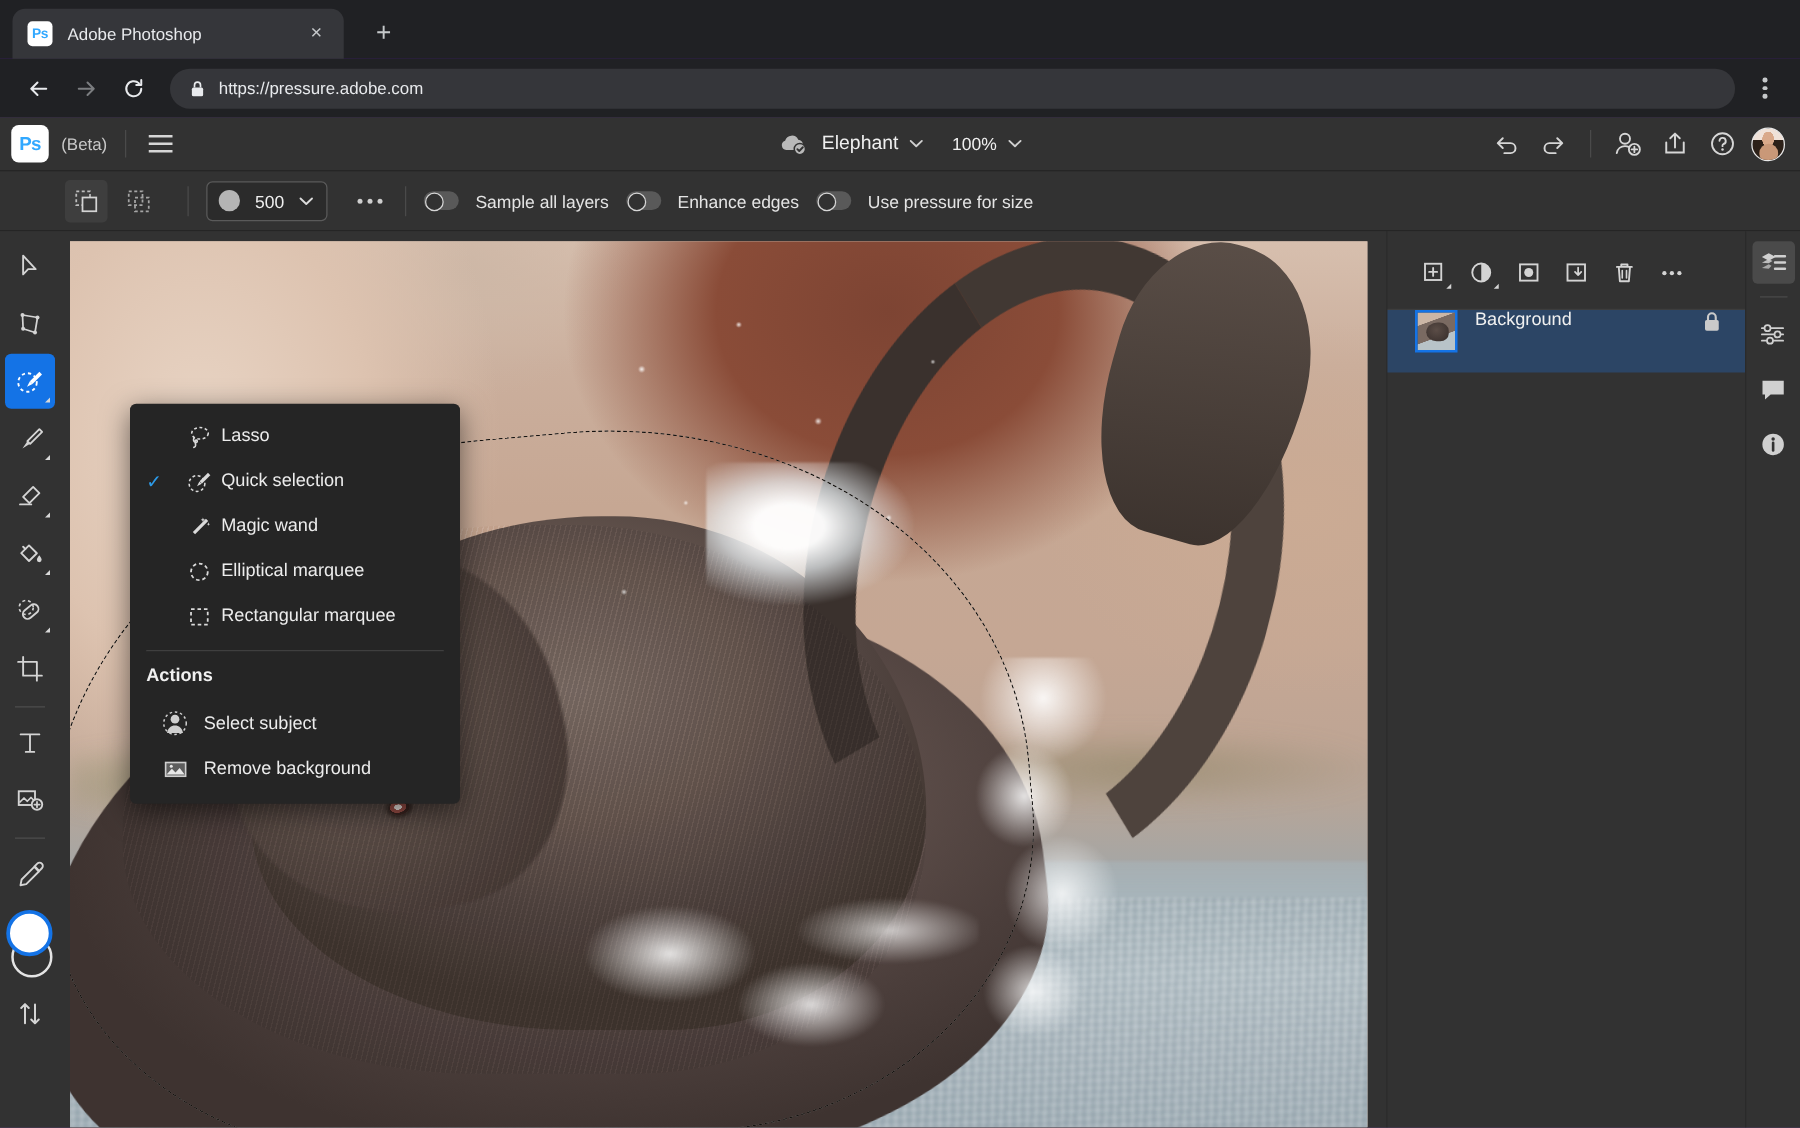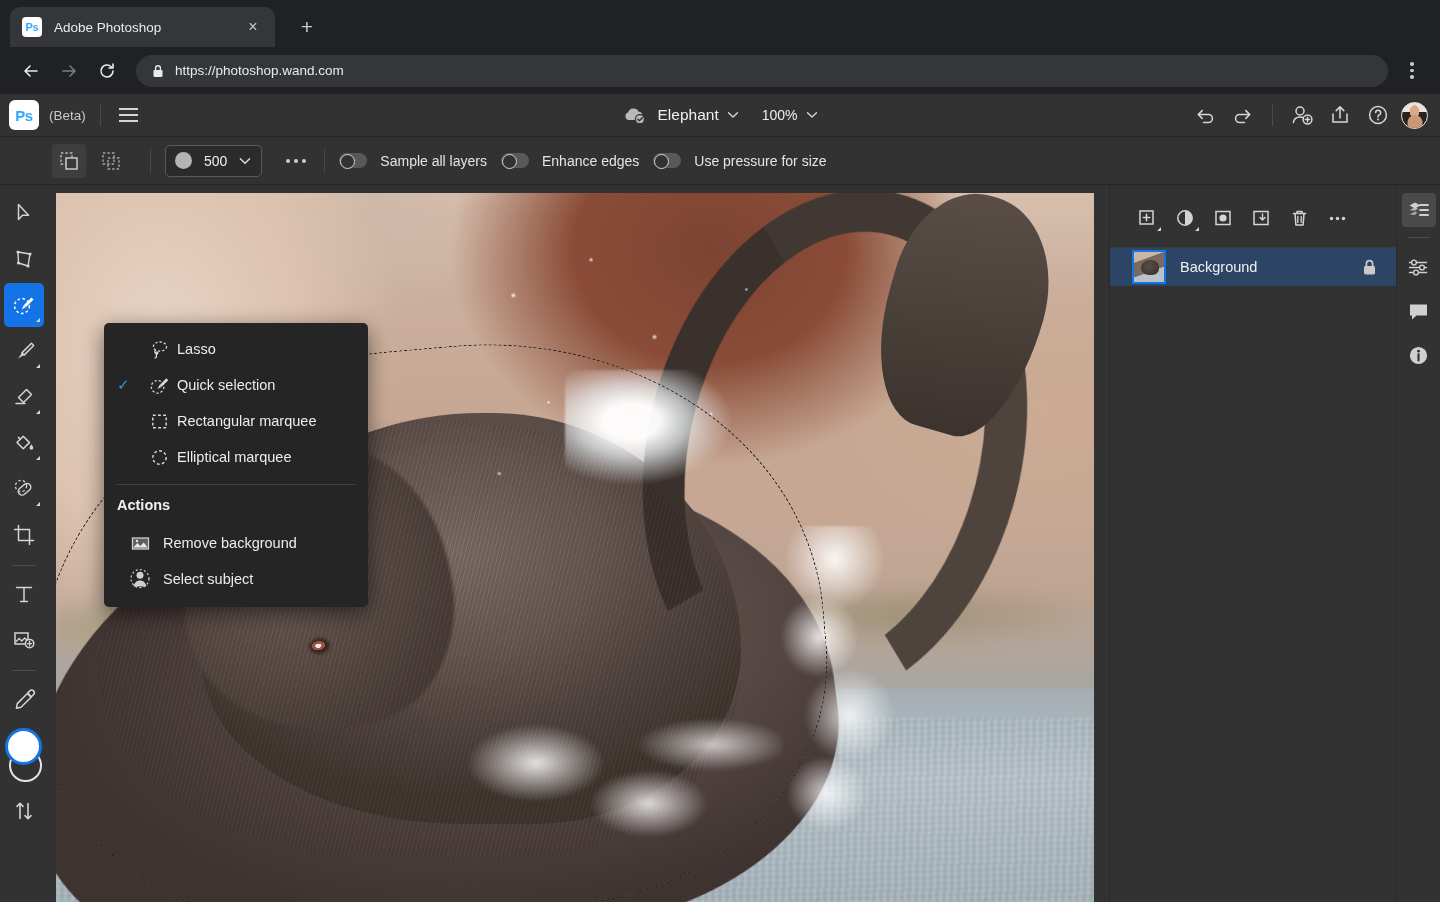--- a/index.html
+++ b/index.html
@@ -308,21 +308,21 @@
     border-left:1px solid #2a2a2a;
   }
   .panel-title { color:#f0f0f0; font-size:16px; padding:18px 0 0 21px; }
   .panel-tools {
     display:flex; align-items:center; gap:0; padding:18px 0 14px 18px;
     border-bottom:1px solid #3d3d3d; margin:0 0 0 0;
   }
   .ptool { width:38px; height:30px; display:flex; align-items:center; justify-content:center; color:#d4d4d4; cursor:pointer; position:relative; }
   .ptool .corner { position:absolute; right:5px; bottom:2px; width:0; height:0; border-left:4px solid transparent; border-bottom:4px solid #d4d4d4; }
   .layer-row {
-    display:flex; align-items:center; gap:14px; height:38px; padding:0 18px 0 22px;
+    display:flex; align-items:flex-start; gap:14px; height:50px; padding:0 18px 0 22px;
     background:#2c4565; cursor:pointer;
   }
   .layer-thumb {
     width:34px; height:34px; border:2px solid #1473e6; flex:0 0 auto; overflow:hidden; position:relative;
     background: linear-gradient(160deg,#cbb6a6 0 26%, #7a6a62 27% 62%, #b8c3c8 63% 100%);
   }
   .layer-thumb::after {
     content:''; position:absolute; left:22%; top:26%; width:60%; height:52%;
     background: radial-gradient(ellipse at 45% 40%, #5b4d47, #3d3330 80%);
     border-radius:50% 42% 38% 46%;
@@ -367,21 +367,21 @@
           <path d="M16 10a6 6 0 1 1-1.8-4.3M16 3v4h-4" fill="none" stroke="currentColor" stroke-width="1.6" stroke-linecap="round" stroke-linejoin="round"></path>
         </svg>
     </div>
     <div class="urlbox">
       <span>
         <svg width="12" height="14" viewBox="0 0 12 14">
             <rect x="1.5" y="6" width="9" height="7" rx="1.3" fill="#e8eaed"></rect>
             <path d="M3.6 6V4.1a2.4 2.4 0 0 1 4.8 0V6" fill="none" stroke="#e8eaed" stroke-width="1.35"></path>
           </svg>
       </span>
-      <span class="url-text">https://photoshop.wand.com</span>
+      <span class="url-text">https://pressure.adobe.com</span>
     </div>
     <div class="kebab">
         <i></i>
         <i></i>
         <i></i>
       </div>
   </div>
 
   <div class="ps-app">
 
@@ -629,65 +629,76 @@
             <span class="fly-ico">
               <svg width="21" height="21" viewBox="0 0 22 22">
                 <circle cx="9" cy="12.4" r="6.6" fill="none" stroke="#dadada" stroke-width="1.3" stroke-dasharray="2.4 2.1"></circle>
                 <path d="M18.2 3.4l-7 7 2 2 7-7z" fill="#dadada"></path>
                 <path d="M11 10.6l-2 4 4-2z" fill="#dadada"></path>
               </svg>
             </span>
             <span class="fly-label">Quick selection</span>
           </div>
 
+          <div class="fly-item">
+            <span class="fly-check"></span>
+            <span class="fly-ico">
+              <svg width="21" height="21" viewBox="0 0 22 22">
+                <path d="M16.5 4.2l-11 11 1.9 1.9 11-11z" fill="#dadada"></path>
+                <path d="M14 3.2l.5 1.4 1.4.5-1.4.5-.5 1.4-.5-1.4-1.4-.5 1.4-.5z" fill="#dadada"></path>
+                <path d="M18.6 7.2l.4 1.1 1.1.4-1.1.4-.4 1.1-.4-1.1-1.1-.4 1.1-.4z" fill="#dadada"></path>
+              </svg>
+            </span>
+            <span class="fly-label">Magic wand</span>
+          </div>
+
+          <div class="fly-item">
+            <span class="fly-check"></span>
+            <span class="fly-ico">
+              <svg width="21" height="21" viewBox="0 0 22 22">
+                <circle cx="11" cy="11" r="7" fill="none" stroke="#dadada" stroke-width="1.5" stroke-dasharray="3 2.4"></circle>
+              </svg>
+            </span>
+            <span class="fly-label">Elliptical marquee</span>
+          </div>
 
           <div class="fly-item">
             <span class="fly-check"></span>
             <span class="fly-ico">
               <svg width="21" height="21" viewBox="0 0 22 22">
                 <rect x="4" y="4.5" width="14" height="13" fill="none" stroke="#dadada" stroke-width="1.5" stroke-dasharray="3 2.4"></rect>
               </svg>
             </span>
             <span class="fly-label">Rectangular marquee</span>
           </div>
 
-          <div class="fly-item">
-            <span class="fly-check"></span>
+          <div class="fly-sep"></div>
+          <div class="fly-header">Actions</div>
+
+          <div class="fly-item action">
             <span class="fly-ico">
-              <svg width="21" height="21" viewBox="0 0 22 22">
-                <circle cx="11" cy="11" r="7" fill="none" stroke="#dadada" stroke-width="1.5" stroke-dasharray="3 2.4"></circle>
+              <svg width="22" height="22" viewBox="0 0 22 22">
+                <circle cx="11" cy="7.3" r="3.5" fill="#cfcfcf"></circle>
+                <path d="M4.6 18.4c.6-3.9 3.3-6 6.4-6s5.8 2.1 6.4 6z" fill="#cfcfcf"></path>
+                <circle cx="11" cy="10.6" r="9" fill="none" stroke="#cfcfcf" stroke-width="1.2" stroke-dasharray="2 2.2"></circle>
               </svg>
             </span>
-            <span class="fly-label">Elliptical marquee</span>
-          </div>
-
-          <div class="fly-sep"></div>
-          <div class="fly-header">Actions</div>
+            <span class="fly-label">Select subject</span>
+          </div>
 
           <div class="fly-item action">
             <span class="fly-ico">
               <svg width="23" height="22" viewBox="0 0 23 22">
                 <rect x="3.5" y="6" width="16" height="11" fill="#5e5e5e" stroke="#cfcfcf" stroke-width="1.3"></rect>
                 <path d="M4.2 15.6l4.3-4.6 2.9 3 3.3-3.6 4 5.2z" fill="#e8e8e8"></path>
                 <circle cx="8" cy="9" r="1.2" fill="#e8e8e8"></circle>
               </svg>
             </span>
             <span class="fly-label">Remove background</span>
           </div>
-
-          <div class="fly-item action">
-            <span class="fly-ico">
-              <svg width="22" height="22" viewBox="0 0 22 22">
-                <circle cx="11" cy="7.3" r="3.5" fill="#cfcfcf"></circle>
-                <path d="M4.6 18.4c.6-3.9 3.3-6 6.4-6s5.8 2.1 6.4 6z" fill="#cfcfcf"></path>
-                <circle cx="11" cy="10.6" r="9" fill="none" stroke="#cfcfcf" stroke-width="1.2" stroke-dasharray="2 2.2"></circle>
-              </svg>
-            </span>
-            <span class="fly-label">Select subject</span>
-          </div>
         </div>
       </div>
 
       <div class="right-panel">
         <div class="panel-tools">
           <div class="ptool">
             <svg width="21" height="21" viewBox="0 0 21 21">
               <rect x="3" y="3" width="13" height="13" fill="none" stroke="#d4d4d4" stroke-width="1.5"></rect>
               <path d="M9.5 6.3v6.4M6.3 9.5h6.4" stroke="#d4d4d4" stroke-width="1.5" stroke-linecap="round"></path>
             </svg>

